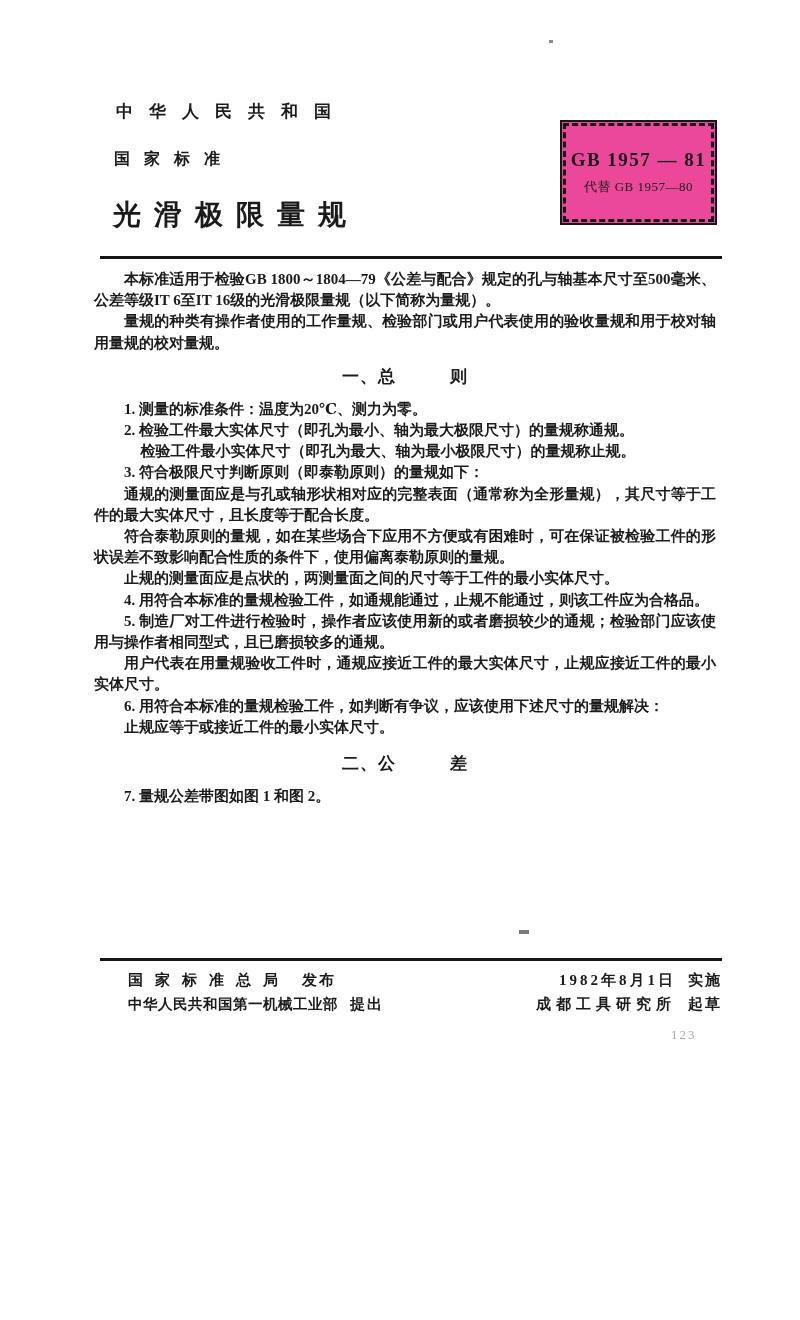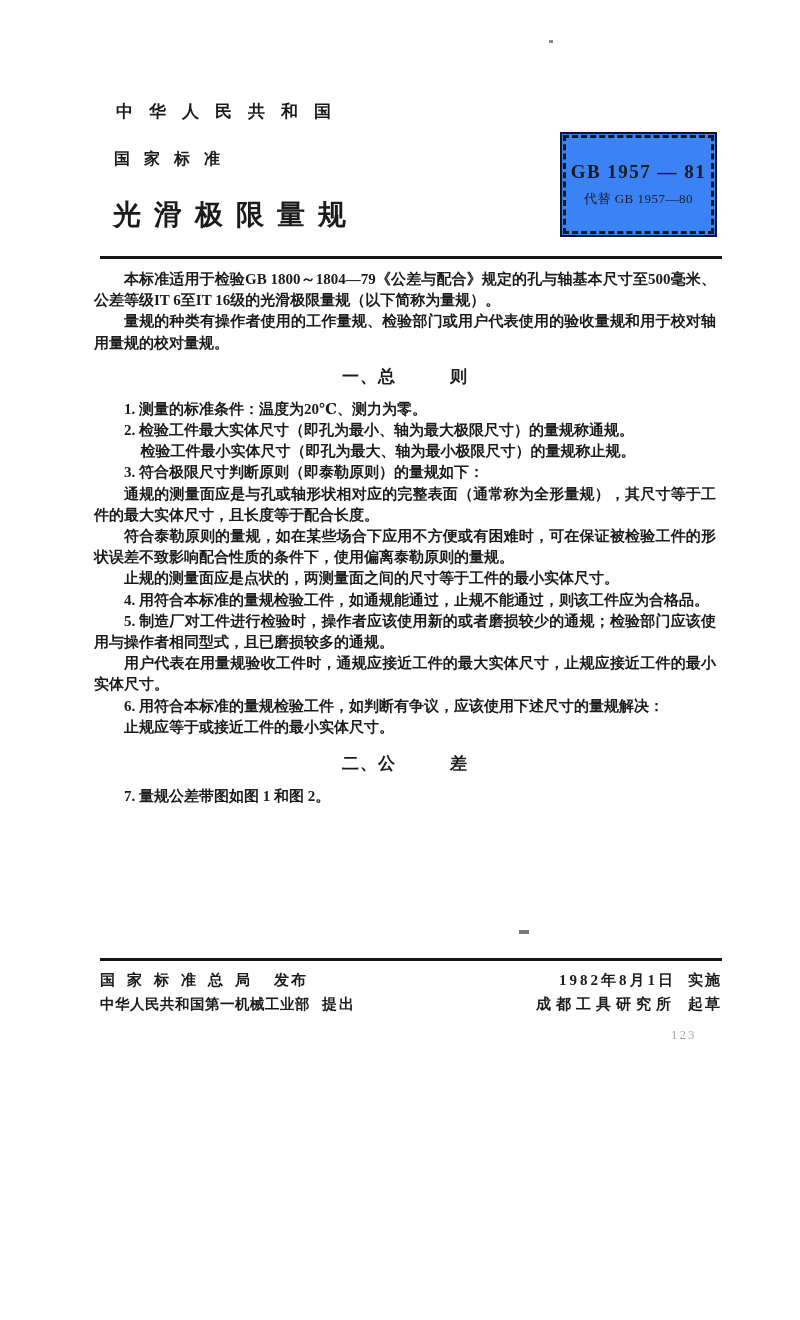--- a/index.html
+++ b/index.html
@@ -9,25 +9,25 @@
     overflow:hidden;
   }
 
   
   .header-left { position:absolute; left:100px; top:100px; width:460px; text-align:left; }
   .hl-country { font-size:17px; font-weight:bold; letter-spacing:16px; text-indent:16px; white-space:nowrap; }
   .hl-type    { margin-top:26px; font-size:16px; font-weight:bold; letter-spacing:14px; text-indent:14px; white-space:nowrap; }
   .doc-title  { margin-top:26px; font-size:28px; font-weight:bold; letter-spacing:13px; text-indent:13px; white-space:nowrap; }
 
   .gb-box {
-    position:absolute; left:560px; top:132px; width:157px; height:105px;
+    position:absolute; left:560px; top:120px; width:157px; height:105px;
     box-sizing:border-box; border:2px solid #161616;
     outline:3px dashed #161616; outline-offset:-6px;
     display:flex; flex-direction:column; align-items:center; justify-content:center;
-    gap:7px; background:#3b82f6;
+    gap:7px; background:#ec4899;
   }
   .gb-code     { font-size:19px; font-weight:bold; letter-spacing:1.5px; white-space:nowrap; }
   .gb-replaces { font-size:13px; letter-spacing:0.5px; white-space:nowrap; }
 
   .title-rule { position:absolute; left:100px; top:256px; width:622px; height:3px; background:#161616; }
 
   
   .body-text {
     position:absolute; left:94px; top:269px; width:622px;
     font-size:15px; line-height:21.2px; font-weight:bold; text-align:justify;
@@ -37,21 +37,21 @@
   h3.sec {
     font-size:17px; font-weight:bold; text-align:center;
     margin:12px 0 11px 0; line-height:22px; letter-spacing:1px;
   }
   h3.sec2 { margin-top:15px; }
 
   
   .footer { position:absolute; left:100px; top:958px; width:622px; }
   .f-rule { height:3px; background:#161616; }
   .f-row  { display:flex; justify-content:space-between; align-items:center;
-            font-size:15px; font-weight:bold; white-space:nowrap; }
+            font-size:15px; font-weight:bold; white-space:nowrap;margin-left:28px; }
   .f-row1 { margin-top:10px; }
   .f-row2 { margin-top:5px; }
   .f-left, .f-right { display:flex; align-items:baseline; }
   .f-issuer   { letter-spacing:12px; }
   .f-proposer { font-size:14.5px; letter-spacing:0.5px; }
   .f-date     { letter-spacing:3px; }
   .f-drafter  { letter-spacing:5px; }
   .f-action   { margin-left:12px; letter-spacing:2px; }
 
   .page-number { position:absolute; left:671px; top:1027px; font-size:13px;

